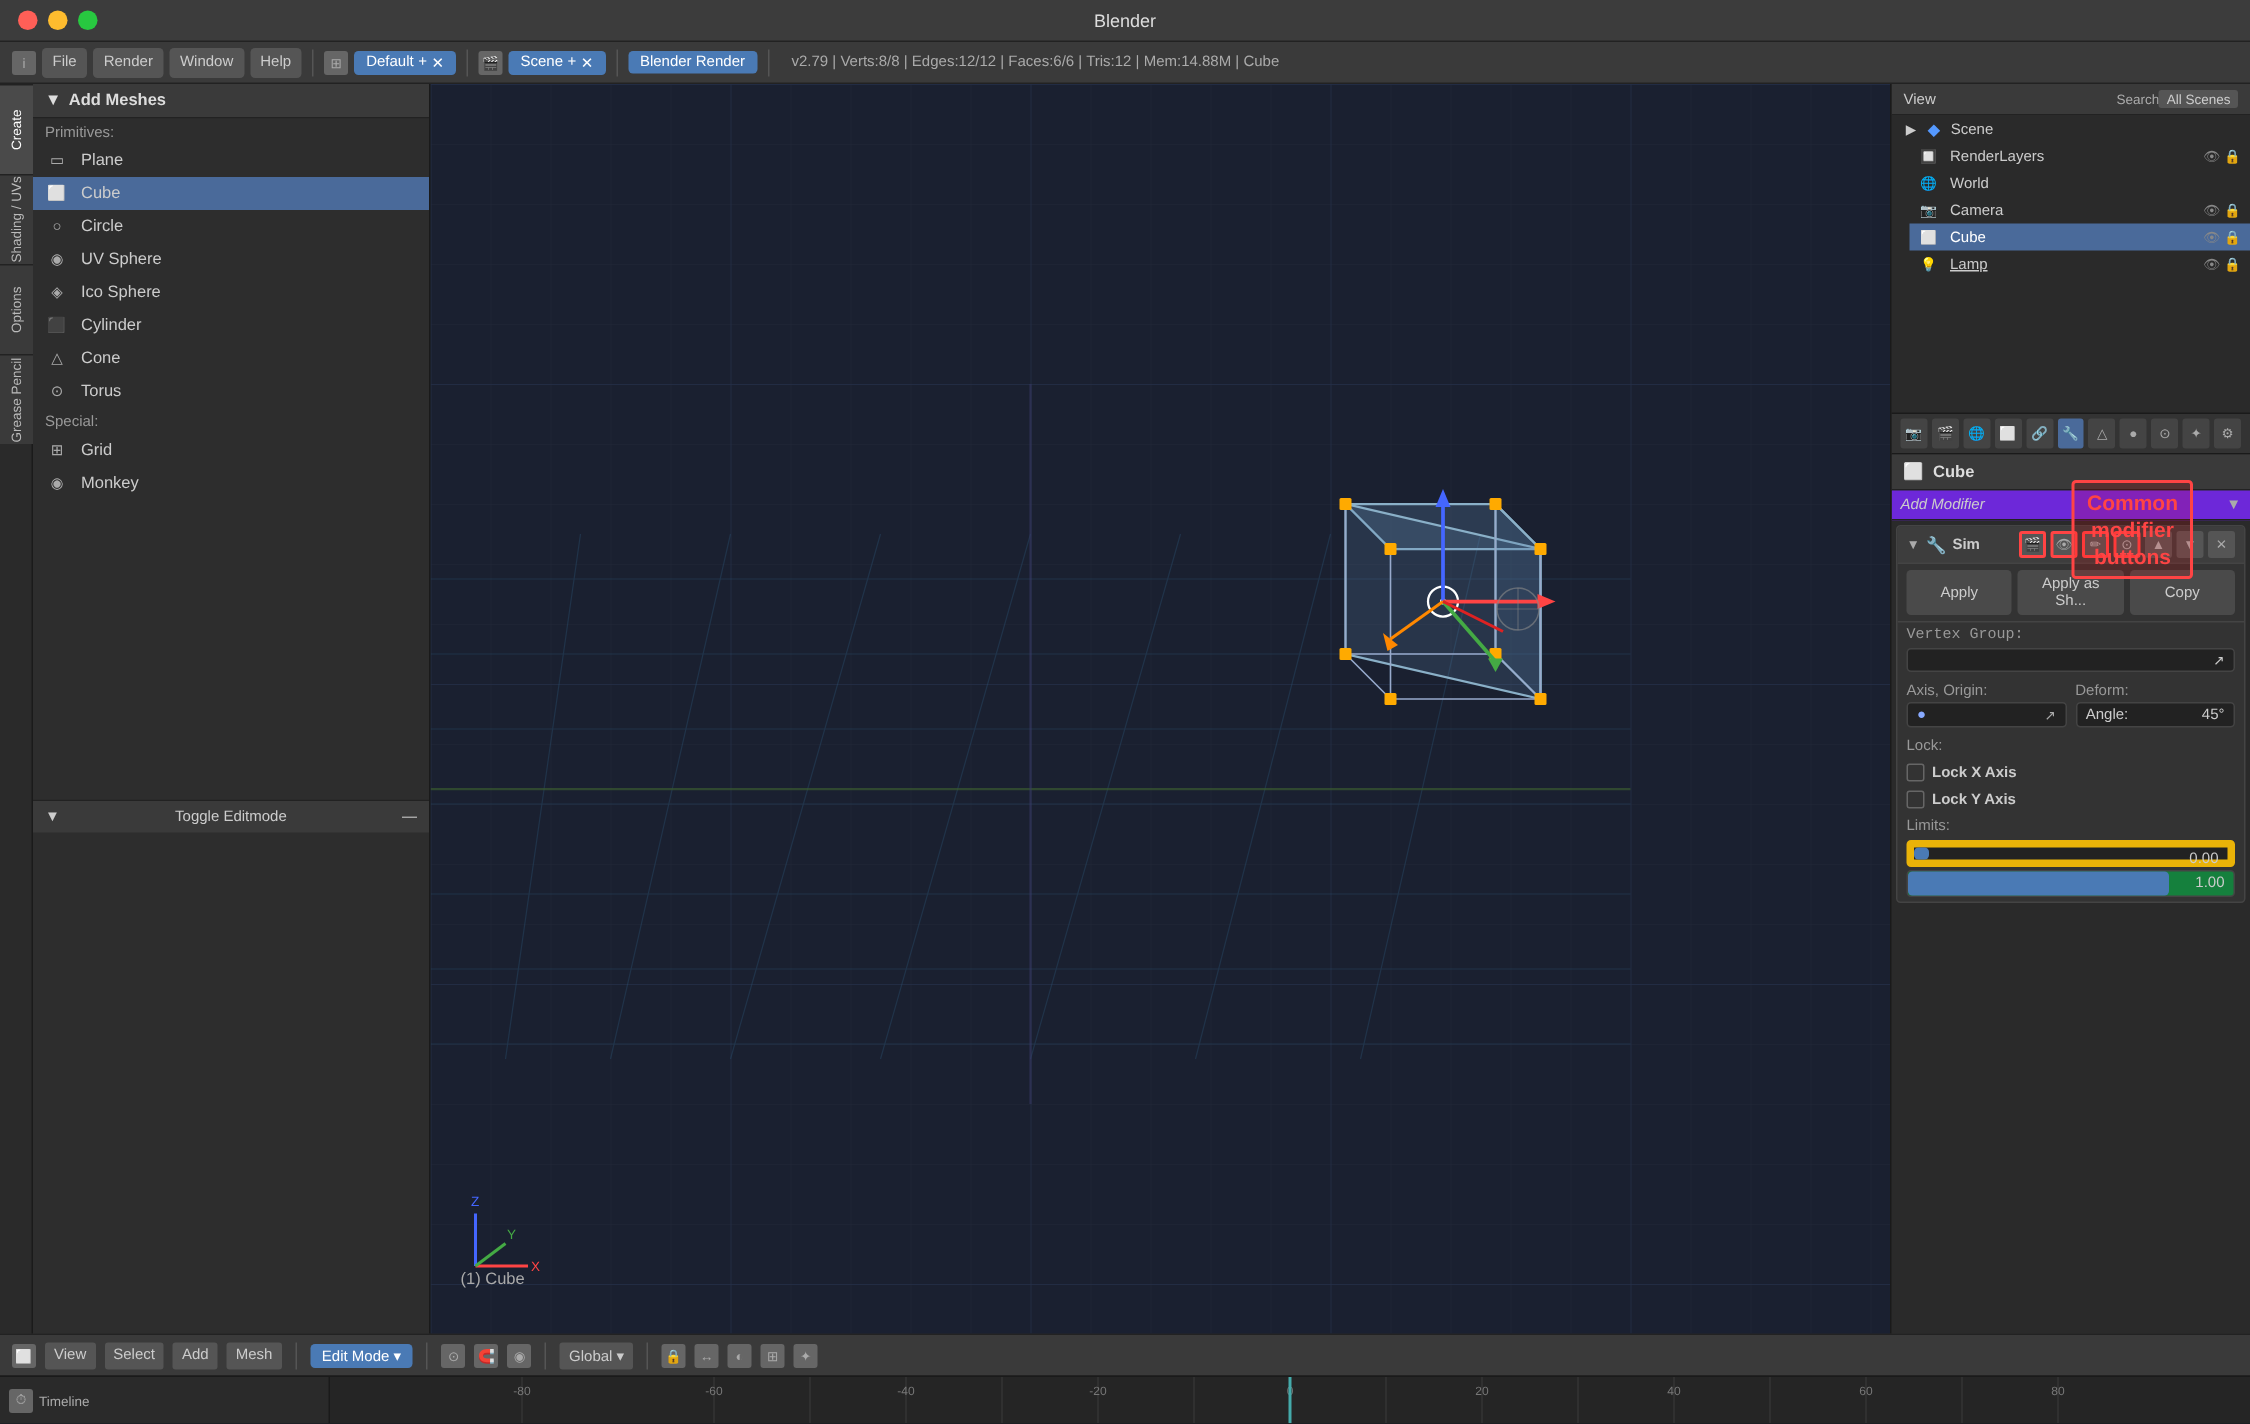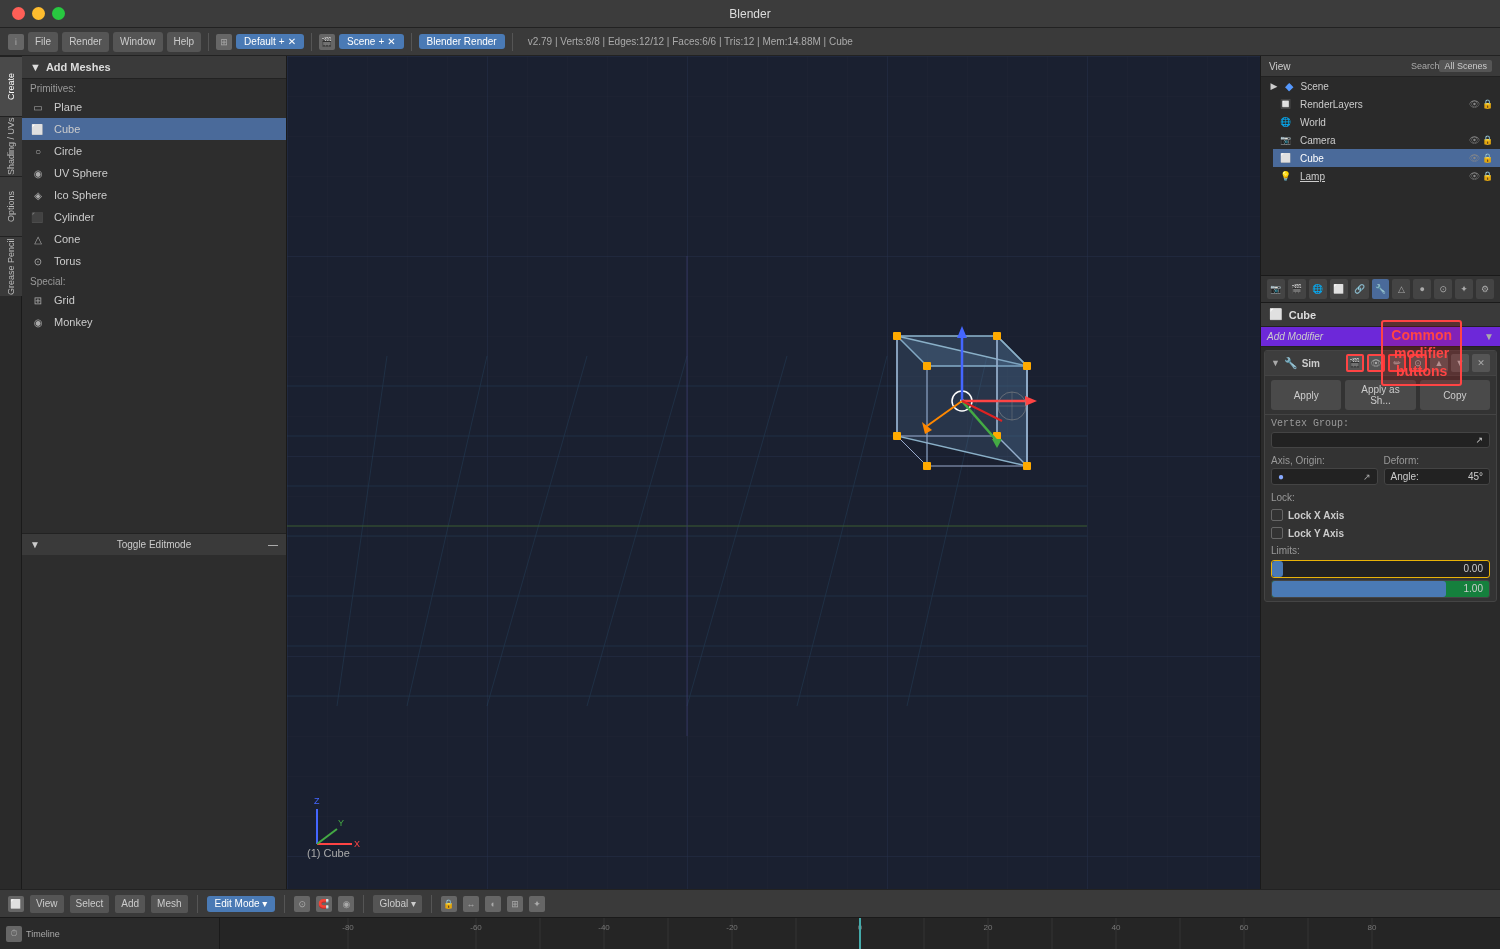--- a/index.html
+++ b/index.html
@@ -784,21 +784,21 @@
         </div>
         <div class="mod-lock-row">
           <div class="checkbox"></div>
           <span class="mod-lock-label">Lock Y Axis</span>
         </div>
 
         <div style="padding: 3px 6px 2px; display:flex; justify-content:space-between;">
           <span style="font-size:10px; color:#999;">Limits:</span>
         </div>
         <div style="padding: 2px 6px 3px;">
-          <div style="position:relative; height:18px; background:#222; border:1px solid #eab308; border-radius:3px; margin-bottom:2px;">
+          <div style="position:relative; height:18px; background:#222; border:5px solid #eab308; border-radius:3px; margin-bottom:2px;">
             <div style="height:100%; width:5%; background:#4a7ab5; border-radius:3px;"></div>
             <span style="position:absolute; right:6px; top:2px; font-size:10px; color:#ccc;">0.00</span>
           </div>
           <div style="position:relative; height:18px; background:#15803d; border:1px solid #444; border-radius:3px;">
             <div style="height:100%; width:80%; background:#4a7ab5; border-radius:3px;"></div>
             <span style="position:absolute; right:6px; top:2px; font-size:10px; color:#ccc;">1.00</span>
           </div>
         </div>
       </div>
     </div>

